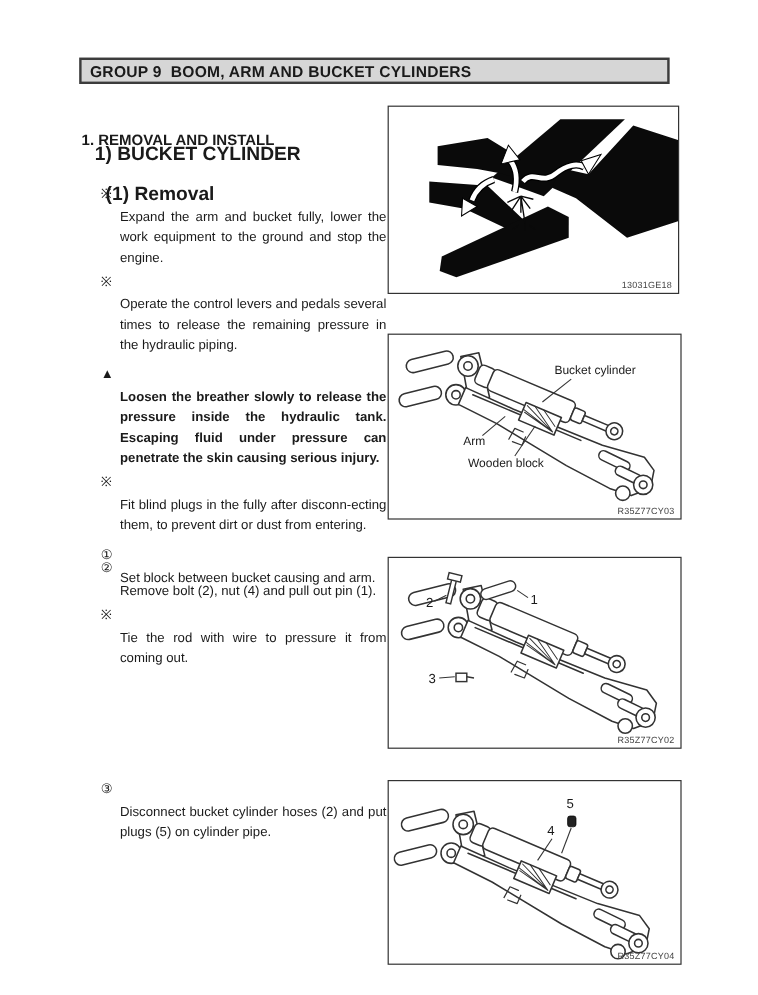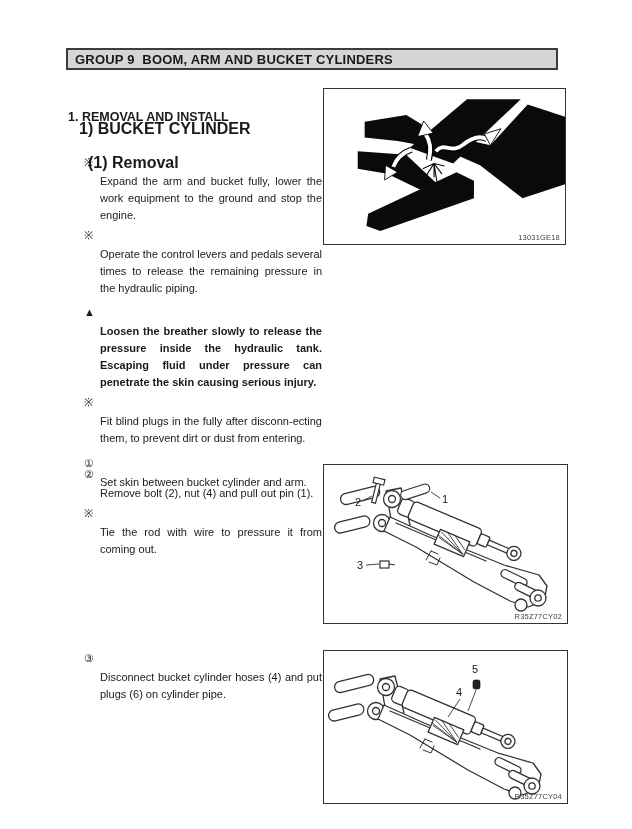--- a/index.html
+++ b/index.html
@@ -118,39 +118,39 @@
     <div class="para warn">
       <span class="marker">▲</span>
       <span class="ptext">Loosen the breather slowly to release the pressure inside the hydraulic tank. Escaping fluid under pressure can penetrate the skin causing serious injury.</span>
     </div>
     <div class="para">
       <span class="marker">※</span>
       <span class="ptext">Fit blind plugs in the fully after disconn-ecting them, to prevent dirt or dust from entering.</span>
     </div>
     <div class="para step">
       <span class="marker">①</span>
-      <span class="ptext">Set skin between bucket cylinder and arm.</span>
+      <span class="ptext">Set block between bucket causing and arm.</span>
     </div>
   </div>
 
   <div class="textgroup gb">
     <div class="para">
       <span class="marker">②</span>
       <span class="ptext">Remove bolt (2), nut (4) and pull out pin (1).</span>
     </div>
     <div class="para">
       <span class="marker">※</span>
       <span class="ptext">Tie the rod with wire to pressure it from coming out.</span>
     </div>
   </div>
 
   <div class="textgroup gc">
     <div class="para">
       <span class="marker">③</span>
-      <span class="ptext">Disconnect bucket cylinder hoses (4) and put plugs (6) on cylinder pipe.</span>
+      <span class="ptext">Disconnect bucket cylinder hoses (2) and put plugs (5) on cylinder pipe.</span>
     </div>
   </div>
 
   <div class="fig fig-warning">
     <svg viewBox="0 0 241 155" preserveAspectRatio="xMidYMid meet">
       <g fill="#0a0a0a" stroke="none">
         <polygon points="128,0 190,0 112,74 62,56"></polygon>
         <polygon points="198,6 241,20 241,98 192,114 143,76 120,66 128,47 155,53"></polygon>
         <polygon points="10,26 58,18 84,34 92,58 70,52 48,48 10,44"></polygon>
         <polygon points="2,60 58,64 94,98 82,108 36,86 2,80"></polygon>
@@ -168,20 +168,34 @@
         <path d="M92,60 C 102,48 110,64 124,52 C 134,44 144,42 151,46" stroke="#fff" stroke-width="4.5" fill="none"></path>
         <polygon points="148,40 167,34 155,53" fill="#fff" stroke="#000" stroke-width="1"></polygon>
         <path d="M64,58 C 52,62 46,70 43,78" stroke="#000" stroke-width="7" fill="none"></path>
         <path d="M64,58 C 52,62 46,70 43,78" stroke="#fff" stroke-width="4.5" fill="none"></path>
         <polygon points="34,76 48,84 33,93" fill="#fff" stroke="#000" stroke-width="1"></polygon>
       </g>
     </svg>
     <span class="figcap">13031GE18</span>
   </div>
 
+  <div class="fig fig-block">
+    <svg viewBox="0 0 243 153">
+      <use href="#armfig" transform="translate(8,6)"></use>
+      <g stroke="#333" stroke-width="0.9" fill="none">
+        <path d="M152,37 L128,56"></path>
+        <path d="M78,84 L97,68"></path>
+        <path d="M105,101 L122,76"></path>
+      </g>
+      <text class="figlabel" x="138" y="33">Bucket cylinder</text>
+      <text class="figlabel" x="62" y="92">Arm</text>
+      <text class="figlabel" x="66" y="110">Wooden block</text>
+    </svg>
+    <span class="figcap">R35Z77CY03</span>
+  </div>
 
   <div class="fig fig-pins">
     <svg viewBox="0 0 243 158">
       <use href="#armfig" transform="translate(10,14)"></use>
       <g fill="#fff" stroke="#333" stroke-width="1.2">
         <g transform="rotate(-18 92 26)">
             <rect x="76" y="22" width="30" height="9" rx="4.5"></rect>
           </g>
         <g transform="rotate(14 52 28)">
           <rect x="50" y="18" width="4" height="20"></rect>

